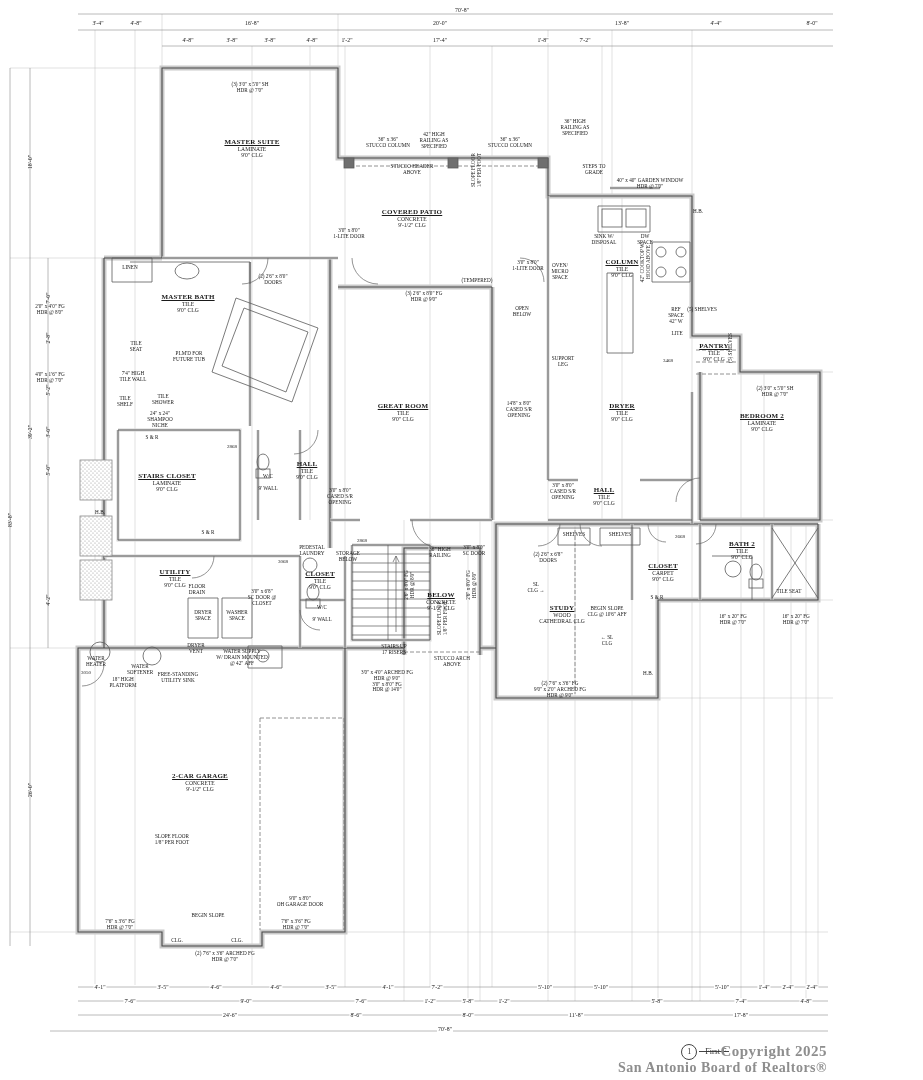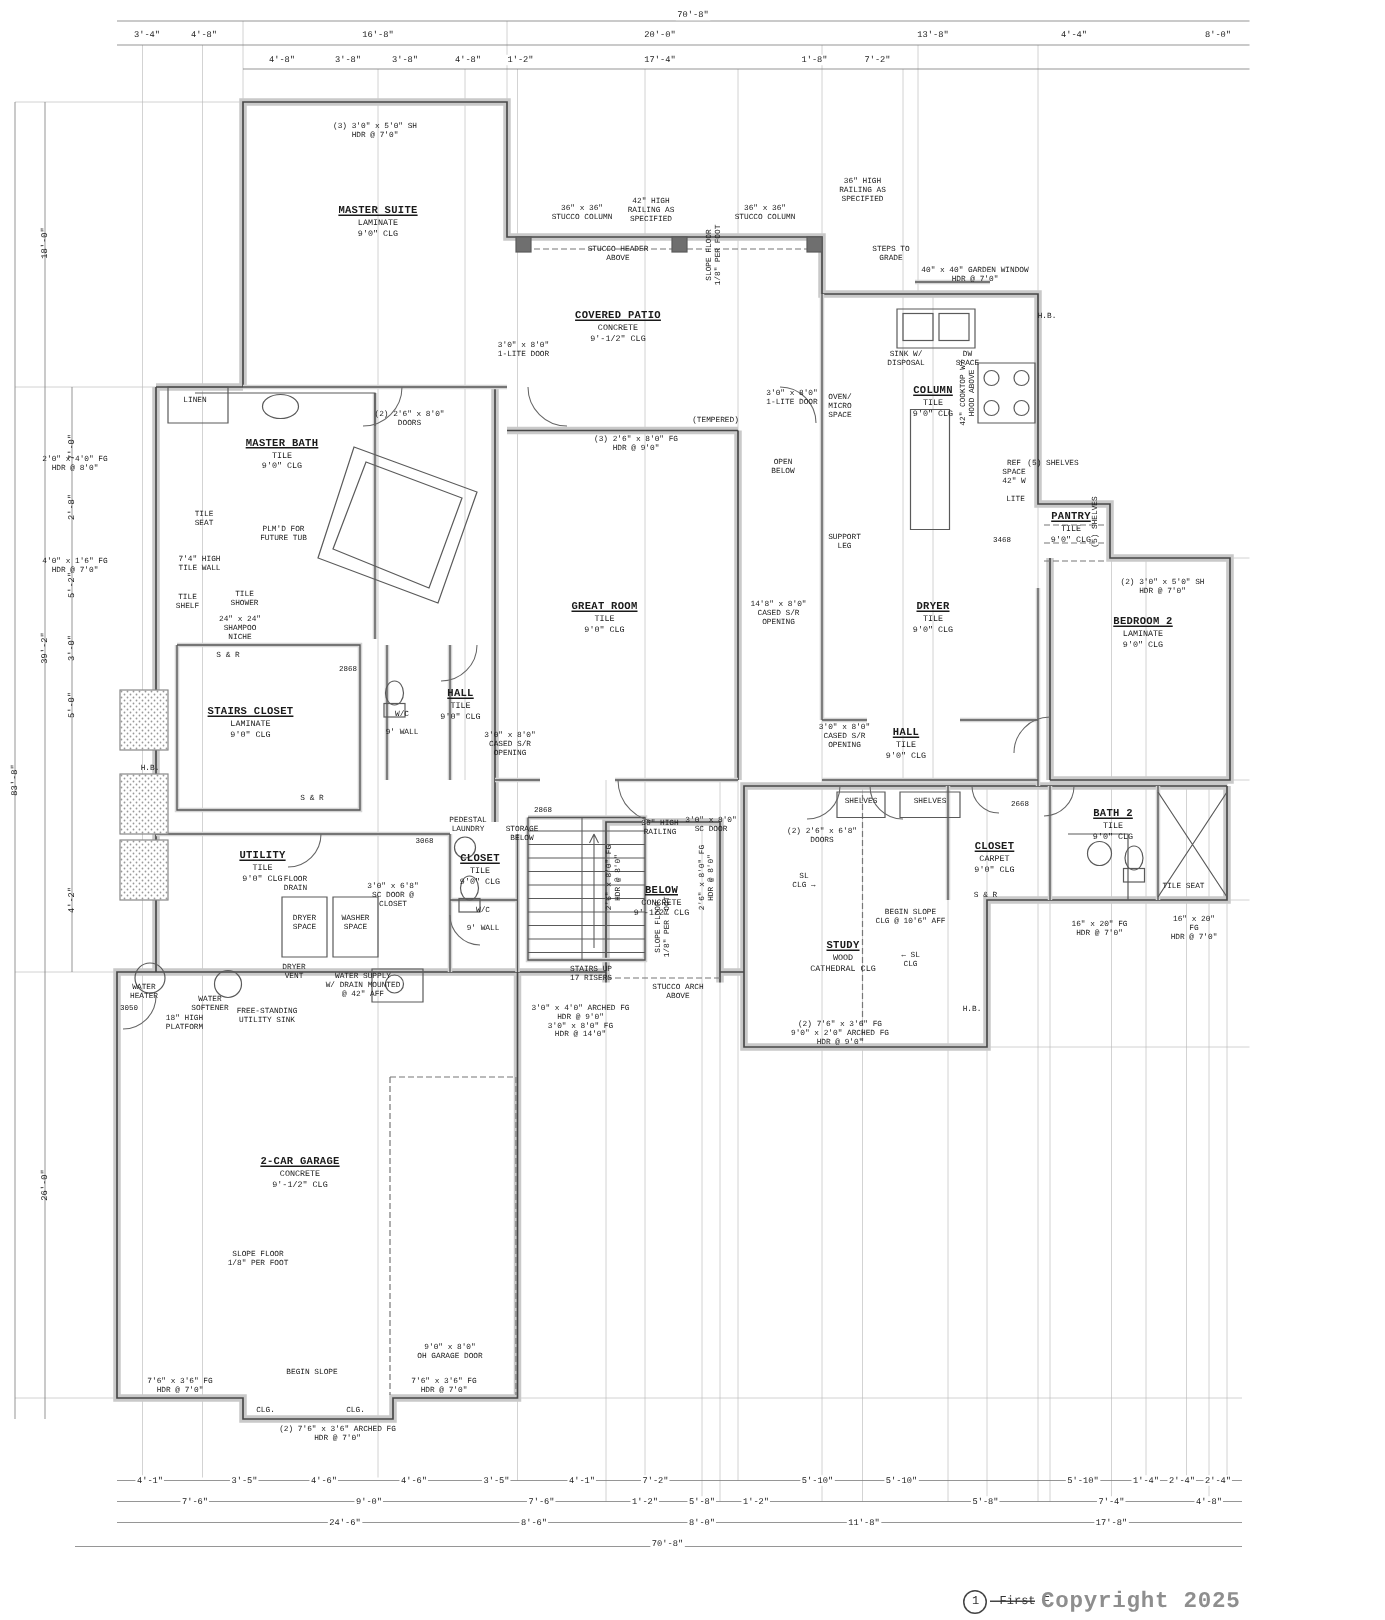--- a/index.html
+++ b/index.html
@@ -1,17 +1,17 @@
 <!DOCTYPE html>
 <html><head>
 <meta charset="utf-8">
 <style>
   html,body{margin:0;padding:0;background:#fff;}
   #sheet{position:relative;width:833px;height:1080px;background:#fff;overflow:hidden;
-         font-family:Liberation Mono, monospace;color:#1a1a1a;}
+         font-family:Liberation Serif, serif;color:#1a1a1a;}
   svg{position:absolute;left:0;top:0;}
   .room{position:absolute;transform:translate(-50%,-50%);text-align:center;z-index:5;}
   .rn{font-size:7px;font-weight:bold;text-decoration:underline;letter-spacing:.2px;white-space:nowrap;}
   .rs{font-size:5.6px;white-space:nowrap;}
   .ann{position:absolute;transform:translate(-50%,-50%);font-size:5.2px;line-height:1.12;
        text-align:center;white-space:pre-line;z-index:5;}
   .ann.rot{transform:translate(-50%,-50%) rotate(-90deg);}
   .dim{position:absolute;transform:translate(-50%,-50%);font-size:5.8px;white-space:nowrap;
        background:#fff;padding:0 1px;z-index:4;}
   .dim.rot{transform:translate(-50%,-50%) rotate(-90deg);background:transparent;}
@@ -170,21 +170,21 @@
 <div class="room" style="left:320px;top:580px">
       <div class="rn">CLOSET</div>
       <div class="rs">TILE</div>
       <div class="rs">9'0" CLG</div>
     </div>
 <div class="room" style="left:441px;top:601px">
       <div class="rn">BELOW</div>
       <div class="rs">CONCRETE</div>
       <div class="rs">9'-1/2" CLG</div>
     </div>
-<div class="room" style="left:562px;top:638px">
+<div class="room" style="left:562px;top:614px">
       <div class="rn">STUDY</div>
       <div class="rs">WOOD</div>
       <div class="rs">CATHEDRAL CLG</div>
     </div>
 <div class="room" style="left:663px;top:572px">
       <div class="rn">CLOSET</div>
       <div class="rs">CARPET</div>
       <div class="rs">9'0" CLG</div>
     </div>
 <div class="room" style="left:742px;top:550px">
@@ -432,15 +432,16 @@
 <div class="dim rot" style="left:872px;top:592px">2'-6"</div>
 <div class="dim rot" style="left:888px;top:640px">7'-10"</div>
 
 <div id="titleblock">
   <div id="tb-row1">
     <span id="sheet-circ">1</span>
     <span id="sheet-line"></span>
     <span id="sheet-text">First F</span>
     <span id="wm1" class="wm">Copyright 2025</span>
   </div>
+  <span id="wm2" class="wm">San Antonio Board of Realtors®</span>
 </div>
 
 </div>
 
 </body></html>

